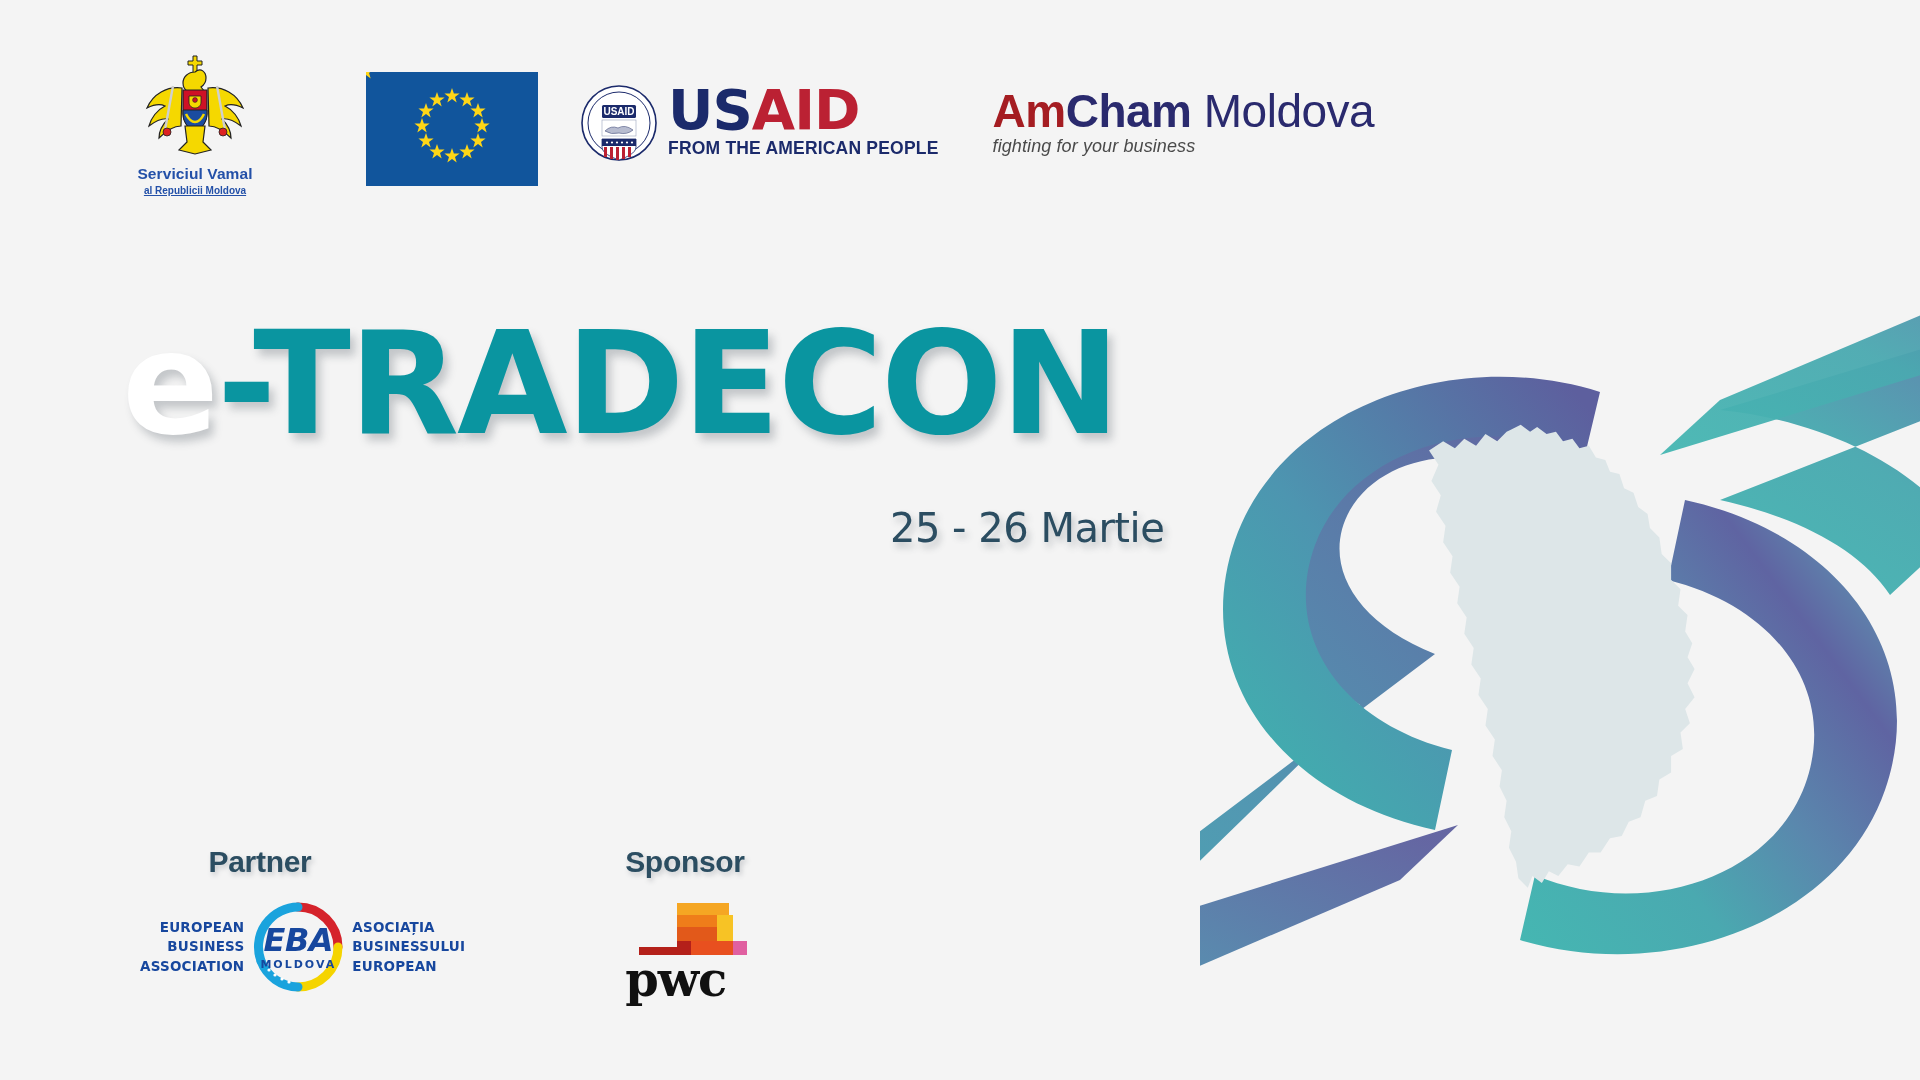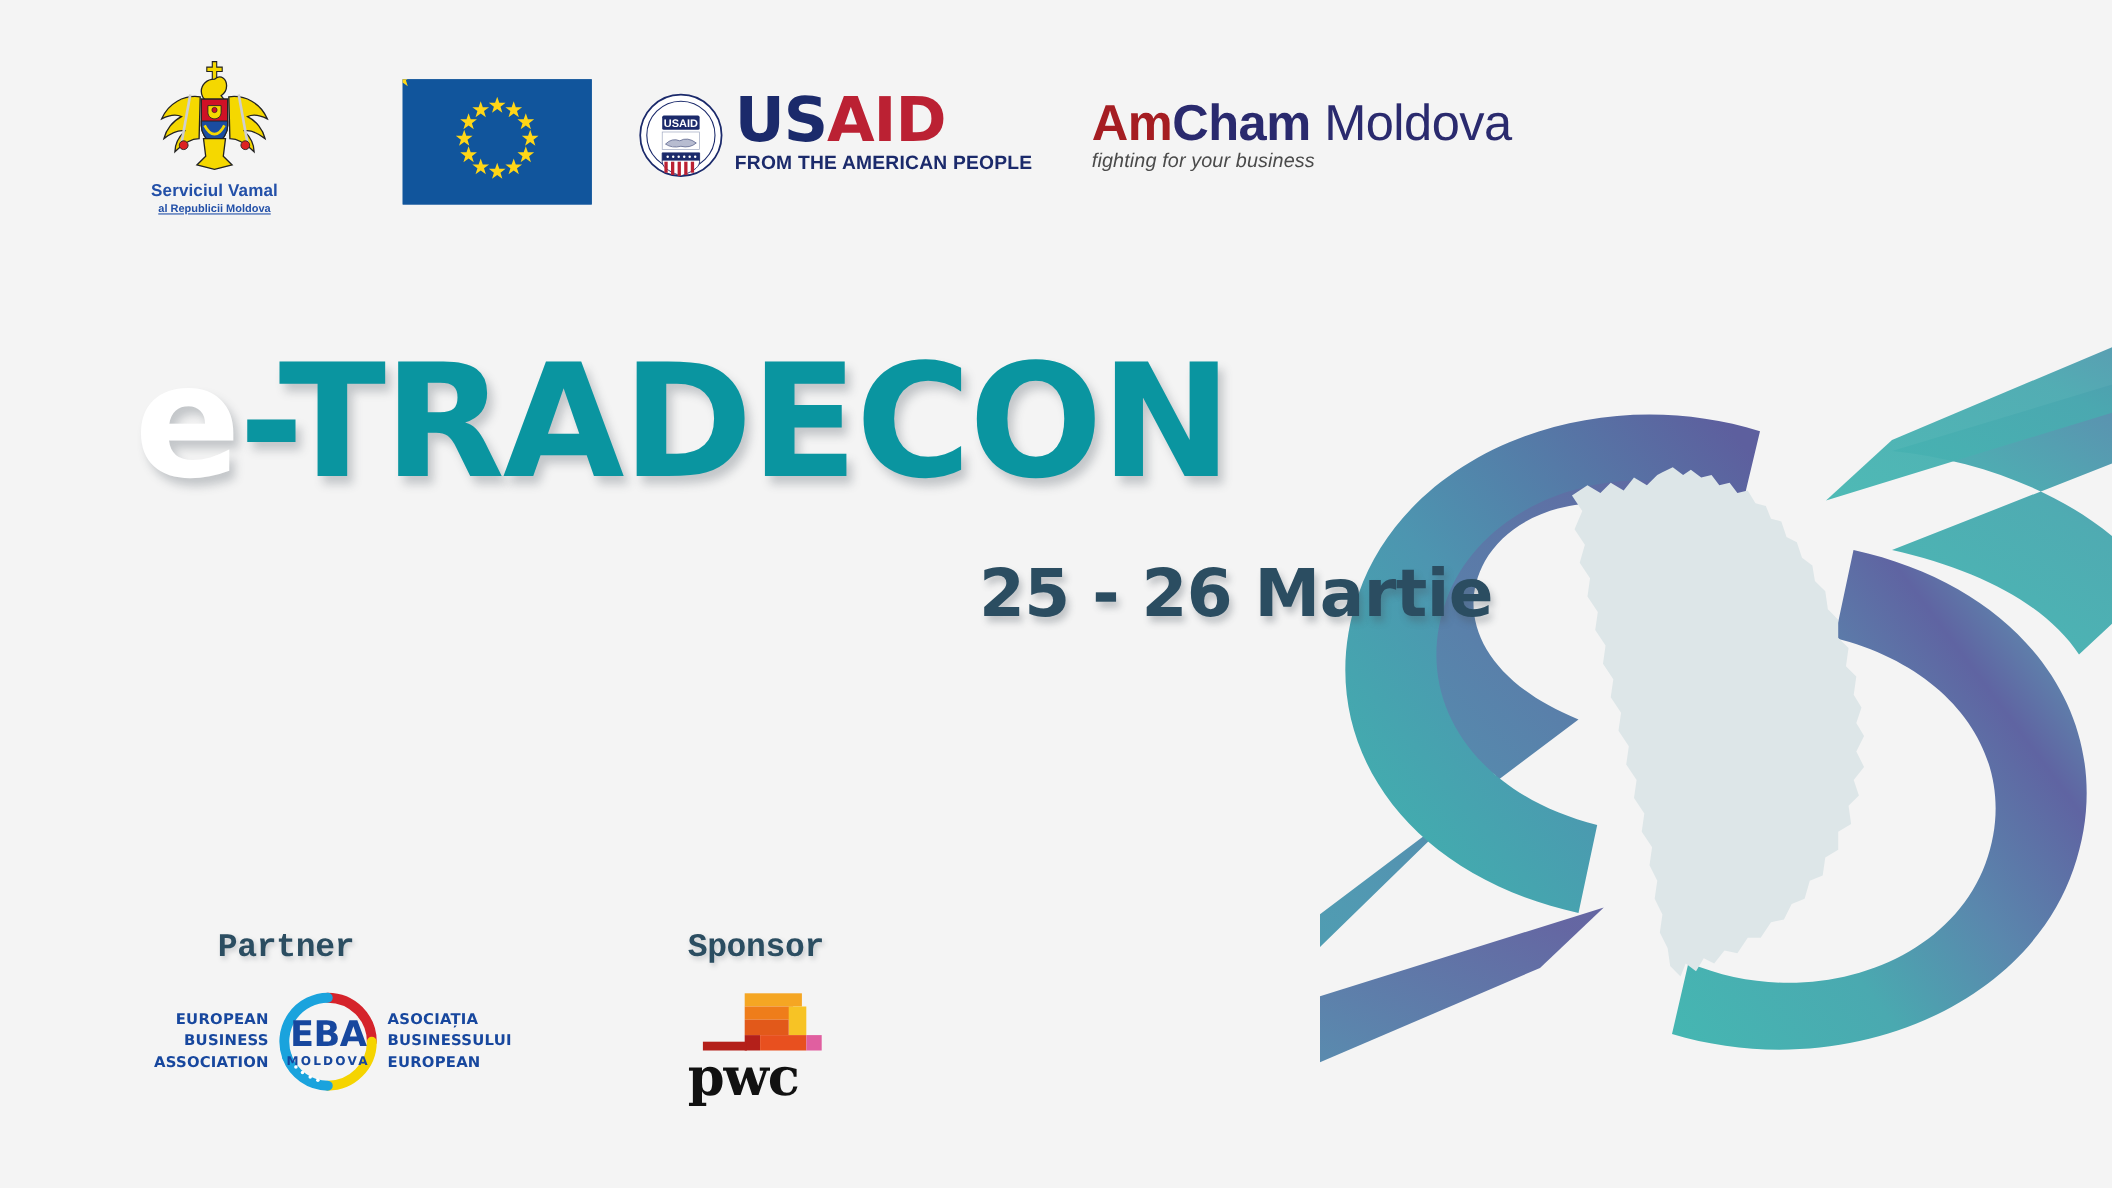--- a/index.html
+++ b/index.html
@@ -142,41 +142,41 @@
     text-shadow: 5px 7px 9px rgba(70,80,90,.28);
   }
   .title-e { color: #ffffff; }
   .title-rest { color: #0a95a0; }
 
   .event-date {
     font-family: "DejaVu Sans", sans-serif;
     position: absolute;
     left: 890px;
     top: 505px;
-    font-size: 60px;
-    font-weight: 700;
+    font-size: 40px;
+    font-weight: 400;
     color: #2b4d61;
     letter-spacing: -.5px;
     white-space: nowrap;
     text-shadow: 3px 5px 7px rgba(70,80,90,.30);
     margin: 0;
   }
 
   
   .credits {
     position: absolute;
     left: 140px;
     top: 845px;
     display: flex;
     align-items: flex-start;
     gap: 160px;
   }
   .credit-col { display: flex; flex-direction: column; }
   .credit-heading {
-    font-family: Liberation Mono, monospace;
+    font-family: Liberation Sans, sans-serif;
     font-size: 30px;
     font-weight: 700;
     color: #2b4d61;
     text-align: center;
     letter-spacing: -.3px;
     text-shadow: 2px 3px 5px rgba(70,80,90,.25);
     margin-bottom: 22px;
   }
   .credit-partner-heading { width: 240px; }
   .credit-sponsor-heading { width: 120px; text-align: left; }
@@ -211,20 +211,21 @@
     align-items: center;
     justify-content: center;
   }
   .eba-letters {
     font-family: "DejaVu Sans", sans-serif;
     font-size: 32px;
     font-weight: 700;
     color: #17479e;
     letter-spacing: -.5px;
     line-height: 1;
+    font-style: italic;
   }
   .eba-moldova {
     font-family: "DejaVu Sans", sans-serif;
     font-size: 11px;
     font-weight: 700;
     color: #17479e;
     letter-spacing: 2px;
     margin-top: 2px;
   }
 

